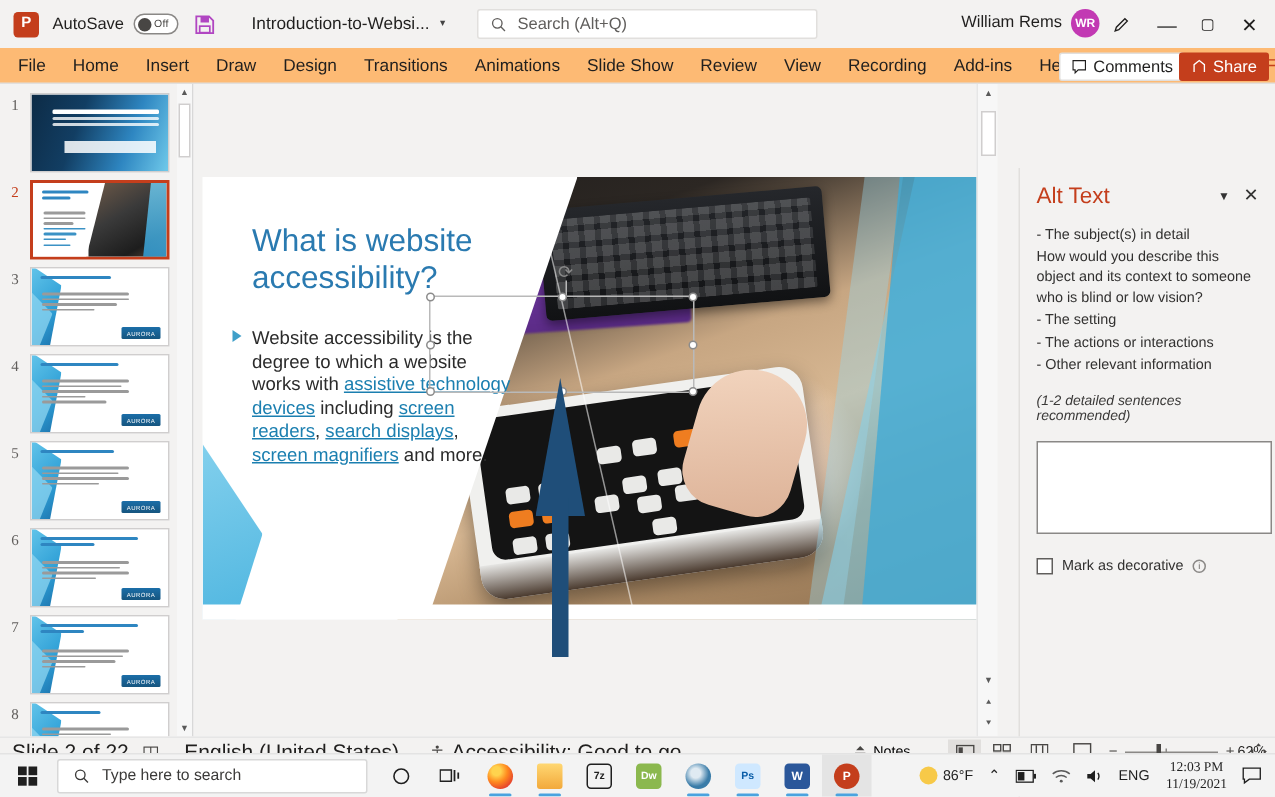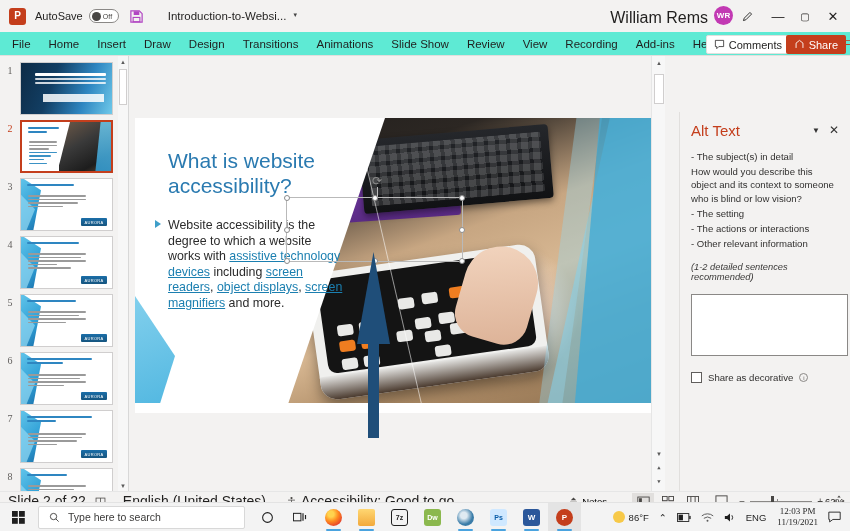--- a/index.html
+++ b/index.html
@@ -42,40 +42,40 @@
   }
   .title-caret {
     margin-left: 7px; font-size: 7px; color: #444; position: relative; top: -1px;
   }
   .searchbox {
     position: absolute; left: 318px; top: 6px; width: 227px; height: 20px;
     background: #fff; border: 1px solid #e1dfdd; border-radius: 2px;
     display: flex; align-items: center; padding-left: 8px;
   }
   .searchbox .ph { font-size: 11px; color: #605e5c; margin-left: 7px; }
-  .user-name { position: absolute; right: 142px; top: 9px; font-size: 16px; color: #201f1e; }
+  .user-name { position: absolute; right: 142px; top: 9px; font-size: 11px; color: #201f1e; }
   .avatar {
     position: absolute; right: 117px; top: 6px; width: 19px; height: 19px;
     border-radius: 50%; background: #c239b3; color: #fff; font-size: 8px;
     font-weight: bold; display: flex; align-items: center; justify-content: center;
   }
   .win-btn {
     position: absolute; top: 0; width: 34px; height: 32px;
     display: flex; align-items: center; justify-content: center;
     font-size: 11px; color: #201f1e;
   }
   .pen-btn { right: 86px; }
   .min-btn { right: 55px; font-size: 13px; }
   .max-btn { right: 28px; font-size: 10px; }
   .close-btn { right: 0px; font-size: 13px; }
 
   
   .ribbon {
     position: absolute; left: 0; top: 32px; width: 850px; height: 24px;
-    background: #5eead4; display: flex; align-items: center;
+    background: #fdba74; display: flex; align-items: center;
   }
   .tab {
     font-size: 11.5px; color: #201f1e; padding: 0 9px; height: 24px;
     display: flex; align-items: center; white-space: nowrap;
   }
   .tab.accent { color: #c43e1c; }
   .tab:first-child { margin-left: 3px; }
   .comments-btn {
     position: absolute; right: 60px; top: 3px; height: 19px;
     background: #fff; border: 1px solid #e1dfdd; border-radius: 2px;
@@ -490,20 +490,27 @@
     <div class="save-icon">
       <svg width="15" height="15" viewBox="0 0 16 16">
         <path d="M2 2h9l3 3v9H2z" fill="none" stroke="#b146c2" stroke-width="1.3"></path>
         <rect x="5" y="2.4" width="6" height="4" fill="#b146c2"></rect>
         <rect x="4.4" y="9" width="7.2" height="4.6" fill="none" stroke="#b146c2" stroke-width="1.2"></rect>
       </svg>
     </div>
     <div class="doc-title">Introduction-to-Websi...</div>
     <div class="title-caret">▾</div>
 
+    <div class="searchbox">
+      <svg width="11" height="11" viewBox="0 0 16 16">
+        <circle cx="6.6" cy="6.6" r="4.6" fill="none" stroke="#605e5c" stroke-width="1.3"></circle>
+        <line x1="10" y1="10" x2="14" y2="14" stroke="#605e5c" stroke-width="1.3"></line>
+      </svg>
+      <span class="ph">Search (Alt+Q)</span>
+    </div>
 
     <div class="user-name">William Rems</div>
     <div class="avatar">WR</div>
 
     <div class="win-btn pen-btn">
       <svg width="13" height="13" viewBox="0 0 16 16">
         <path d="M3 13l1-3L11 3l2 2-7 7z" fill="none" stroke="#201f1e" stroke-width="1.1"></path>
       </svg>
     </div>
     <div class="win-btn min-btn">—</div>
@@ -749,21 +756,21 @@
           <div class="glass2"></div>
         </div>
 
         <div class="panel"></div>
         <div class="leftwave"></div>
         <div class="bottomband"></div>
 
         <div class="slide-title">What is website accessibility?</div>
 
         <div class="slide-body">
-          <span class="bullet"></span><span>Website accessibility is the degree to which a website works with </span><span class="lnk">assistive technology devices</span><span> including </span><span class="lnk">screen readers</span><span>, </span><span class="lnk">object displays</span><span>, </span><span class="lnk">screen magnifiers</span><span> and more.</span>
+          <span class="bullet"></span><span>Website accessibility is the degree to which a website works with </span><span class="lnk">assistive technology devices</span><span> including </span><span class="lnk">screen readers</span><span>, </span><span class="lnk">search displays</span><span>, </span><span class="lnk">screen magnifiers</span><span> and more.</span>
         </div>
       </div>
 
       <div class="rot-handle">⟳</div>
       <div class="rot-stem"></div>
       <div class="selbox">
         <div class="h tl"></div>
         <div class="h tc"></div>
         <div class="h tr"></div>
         <div class="h ml"></div>
@@ -795,21 +802,21 @@
       </div>
       <div class="alt-desc">- The subject(s) in detail</div>
       <div class="alt-desc">How would you describe this object and its context to someone who is blind or low vision?</div>
       <div class="alt-desc">- The setting</div>
       <div class="alt-desc">- The actions or interactions</div>
       <div class="alt-desc">- Other relevant information</div>
       <div class="alt-hint">(1-2 detailed sentences recommended)</div>
       <div class="alt-input"></div>
       <div class="alt-check">
         <div class="box"></div>
-        <div class="lbl">Share as decorative</div>
+        <div class="lbl">Mark as decorative</div>
         <div class="info">i</div>
       </div>
     </div>
   </div>
 
   <div class="statusbar">
     <div class="sb-item sb-slide">Slide 2 of 22</div>
     <div class="sb-item" style="margin-left:9px">
       <svg width="11" height="11" viewBox="0 0 16 16">
         <rect x="1.5" y="3" width="13" height="10" fill="none" stroke="#484644" stroke-width="1.1"></rect>

